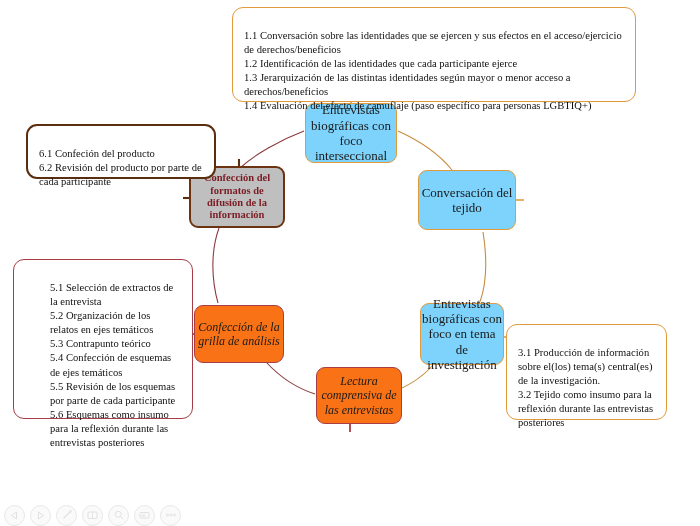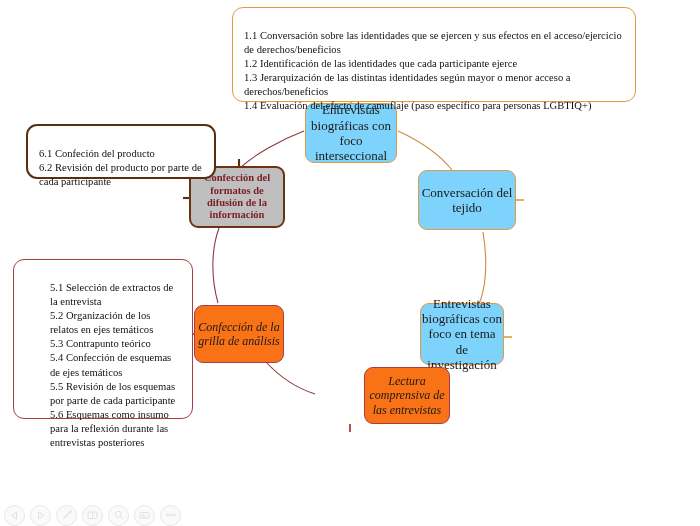--- a/index.html
+++ b/index.html
@@ -134,20 +134,24 @@
   </svg>
 
   <div class="detail orange" style="left:232px; top:7px; width:404px; height:95px;">
     <span>1.1 Conversación sobre las identidades que se ejercen y sus efectos en el acceso/ejercicio de derechos/beneficios
 1.2 Identificación de las identidades que cada participante ejerce
 1.3 Jerarquización de las distintas identidades según mayor o menor acceso a derechos/beneficios
 1.4 Evaluación del efecto de camuflaje (paso específico para personas LGBTIQ+)</span>
   </div>
 
 
+  <div class="detail orange" style="left:506px; top:324px; width:161px; height:96px;">
+    <span>3.1 Producción de información sobre el(los) tema(s) central(es) de la investigación.
+3.2 Tejido como insumo para la reflexión durante las entrevistas posteriores</span>
+  </div>
 
 
   <div class="detail maroon" style="left:13px; top:259px; width:180px; height:160px;">
     <span>5.1 Selección de extractos de la entrevista
 5.2 Organización de los relatos en ejes temáticos
 5.3 Contrapunto teórico
 5.4 Confección de esquemas de ejes temáticos
 5.5 Revisión de los esquemas por parte de cada participante
 5.6 Esquemas como insumo para la reflexión durante las entrevistas posteriores</span>
   </div>
@@ -169,21 +173,21 @@
 tejido</span>
   </div>
 
   <div class="node orange" style="left:420px; top:303px; width:84px; height:62px;">
     <span class="label">Entrevistas
 biográficas con
 foco en tema de
 investigación</span>
   </div>
 
-  <div class="node maroon" style="left:316px; top:367px; width:86px; height:57px;margin-left:48px;">
+  <div class="node maroon" style="left:316px; top:367px; width:86px; height:57px;">
     <span class="label">Lectura
 comprensiva de
 las entrevistas</span>
   </div>
 
   <div class="node maroon" style="left:194px; top:305px; width:90px; height:58px;">
     <span class="label">Confección de la
 grilla de análisis</span>
   </div>
 

